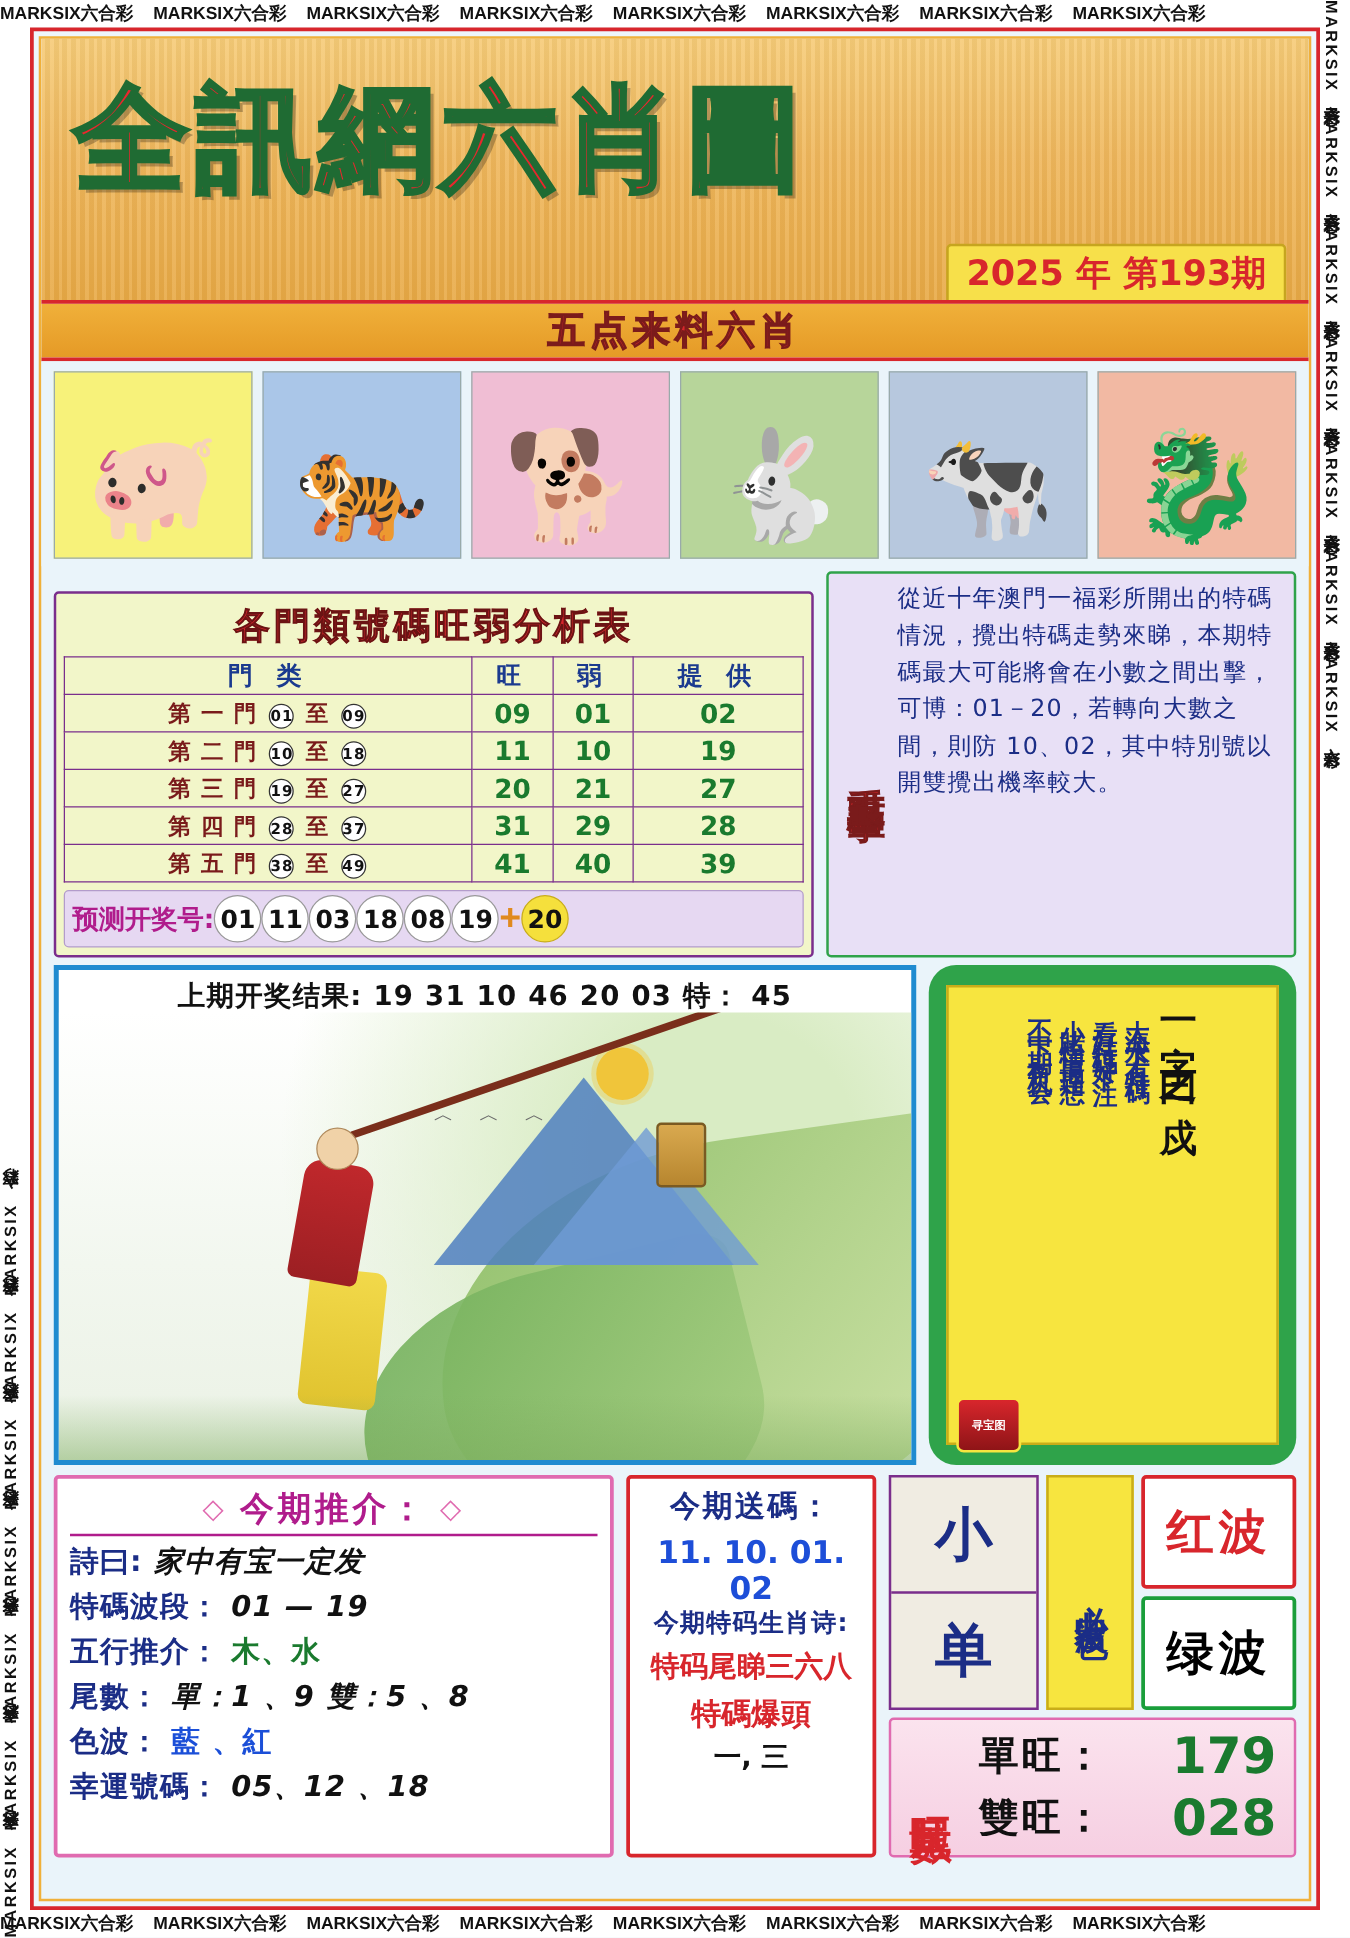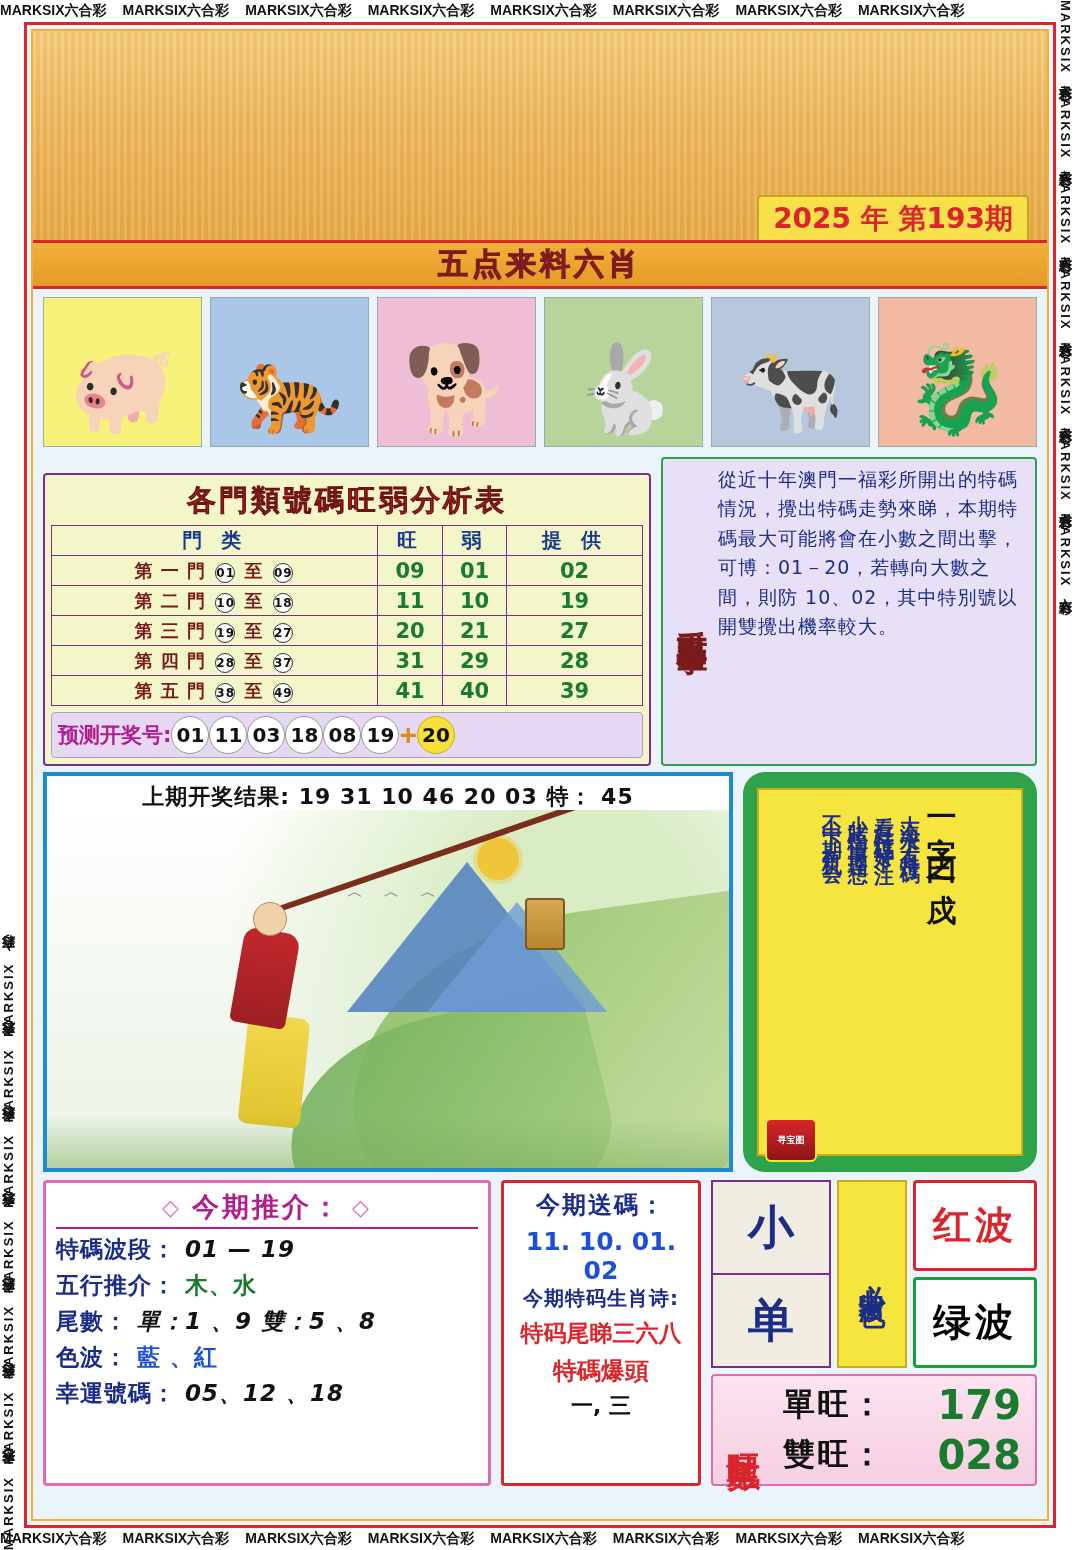--- a/index.html
+++ b/index.html
@@ -548,20 +548,21 @@
     <div class="wm-vert-inner">MARKSIX六合彩 MARKSIX六合彩 MARKSIX六合彩 MARKSIX六合彩 MARKSIX六合彩 MARKSIX六合彩 MARKSIX六合彩</div>
   </div>
   <div class="wm-right">
     <div class="wm-vert-inner">MARKSIX六合彩 MARKSIX六合彩 MARKSIX六合彩 MARKSIX六合彩 MARKSIX六合彩 MARKSIX六合彩 MARKSIX六合彩</div>
   </div>
 
   <div class="frame">
     <div class="inner">
 
       <div class="header">
+        <div class="title-main">全訊網六肖圖</div>
         <div class="issue">2025 年  第193期</div>
       </div>
       <div class="subtitle-band">
         <div class="txt">五点来料六肖</div>
       </div>
 
       <div class="animals">
         <div class="animal a0">
           <div class="glyph">🐖</div>
           <div class="cap">猪</div>
@@ -716,20 +717,24 @@
 
       <div class="bottom">
 
         <div class="tuijie">
           <div class="tuijie-title">
             <span class="diamond">◇</span>
             <span>今期推介：</span>
             <span class="diamond">◇</span>
           </div>
           <div class="trow">
+            <span>詩曰:</span>
+            <span class="v">家中有宝一定发</span>
+          </div>
+          <div class="trow">
             <span>特碼波段：</span>
             <span class="v">01 — 19</span>
           </div>
           <div class="trow">
             <span>五行推介：</span>
             <span class="wood">木、水</span>
           </div>
           <div class="trow">
             <span>尾數：</span>
             <span class="v">單：1 、9  雙：5 、8</span>

